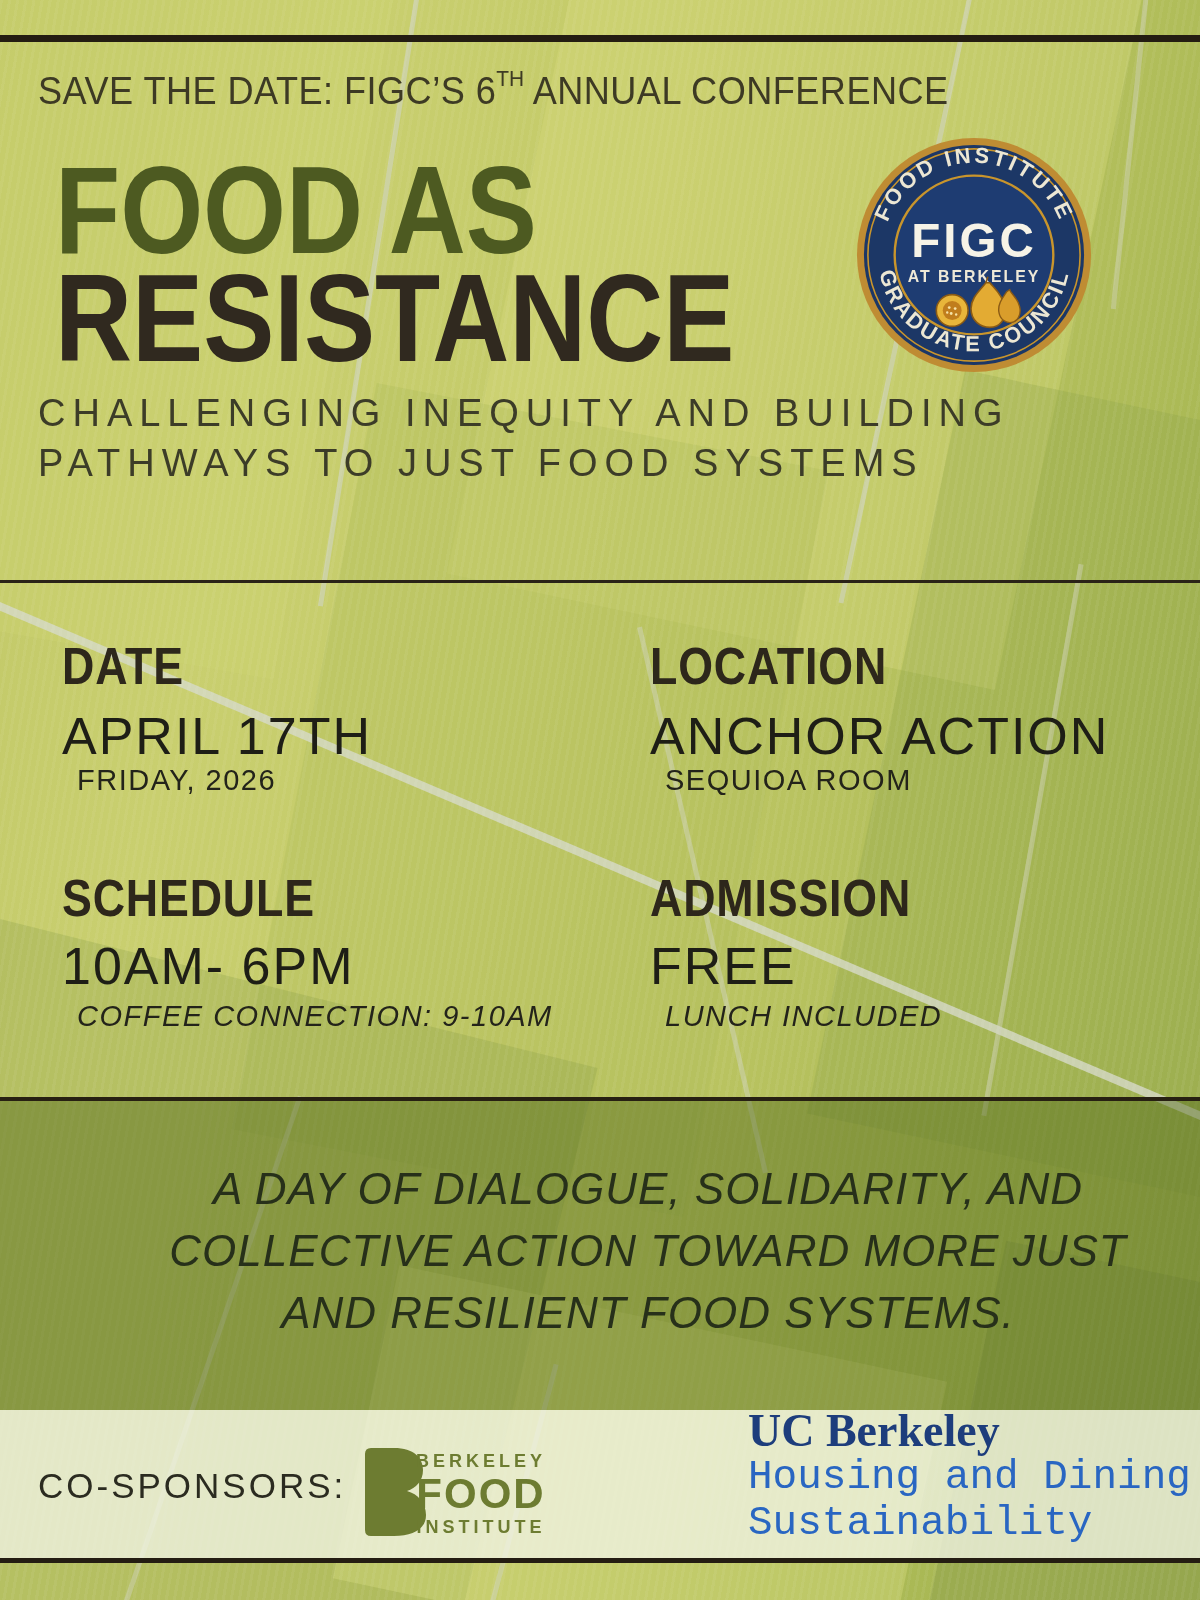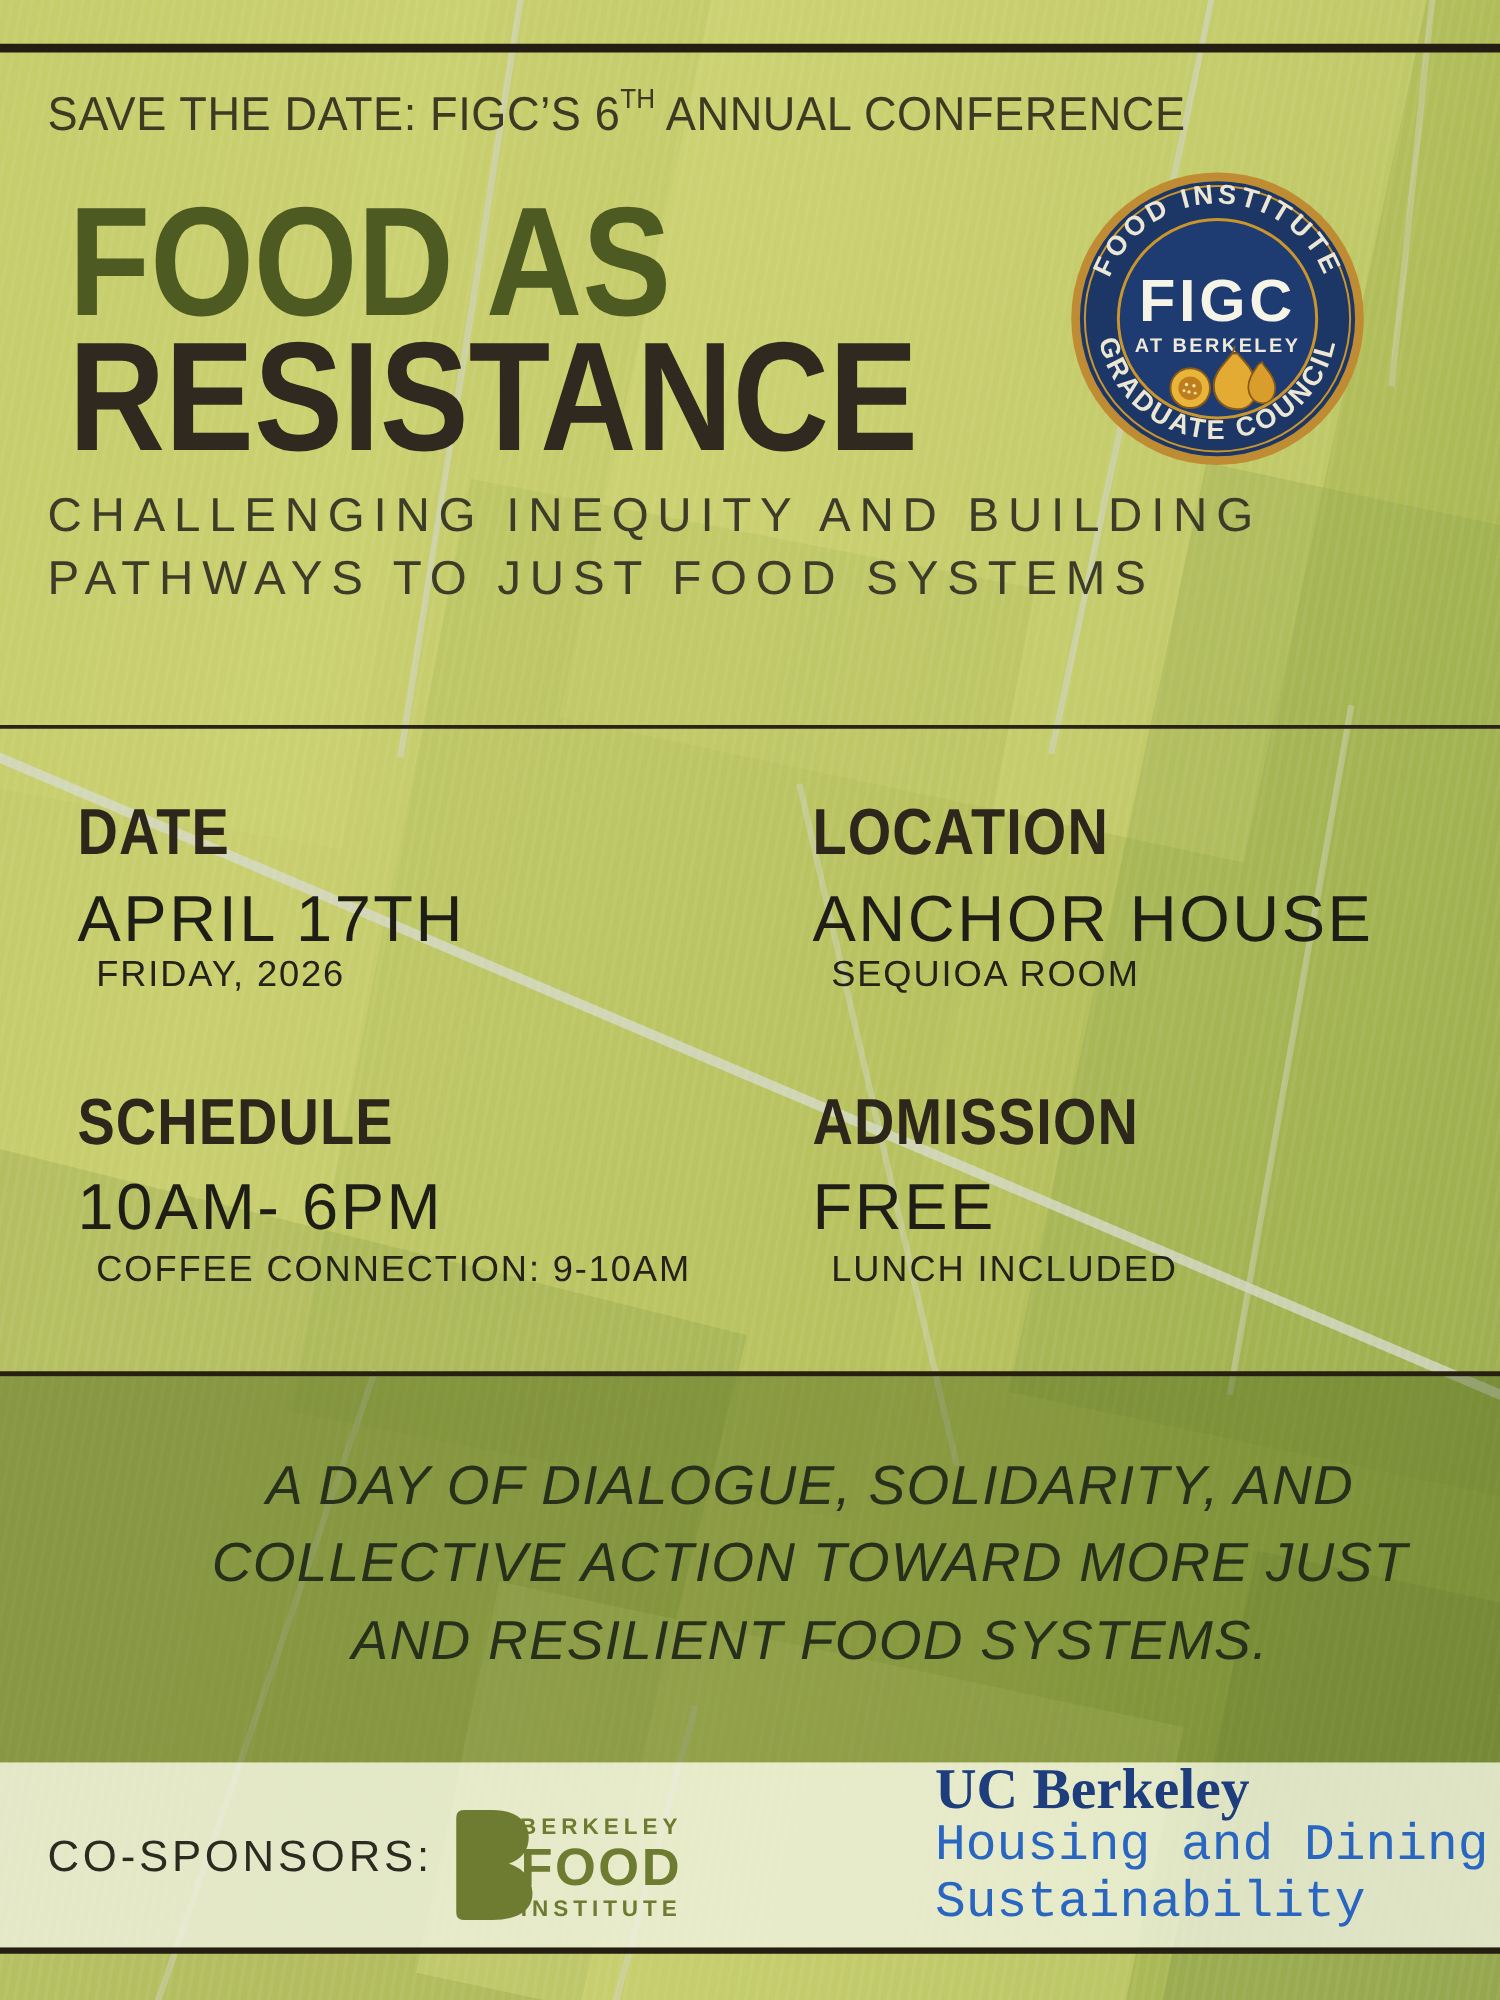--- a/index.html
+++ b/index.html
@@ -45,21 +45,21 @@
   .title-line{left:55px;font-size:124px;font-weight:700;line-height:1;white-space:nowrap;}
   .t1{top:148px;color:#4d5a21;}
   .t2{top:256px;color:#30291f;}
   .subtitle{left:38px;top:388px;font-size:38px;line-height:50px;letter-spacing:7px;color:#3c3c28;white-space:nowrap;}
   .label{font-size:52px;font-weight:700;color:#2d271b;letter-spacing:1px;}
   .value{font-size:52px;color:#1e1e16;letter-spacing:2px;white-space:nowrap;}
   .detail{font-size:29px;color:#23231a;letter-spacing:1.5px;white-space:nowrap;margin-left:15px;}
   .colL{left:62px;}
   .colR{left:650px;}
   .row1a{top:636px;} .row1b{top:706px;} .row1c{top:764px;}
-  .row2a{top:868px;} .row2b{top:936px;} .row2c{top:1000px;}
+  .row2a{top:868px;} .row2b{top:936px;} .row2c{top:1000px;font-style:italic;}
   .banner-text{left:0;top:1158px;width:100%;text-align:center;font-style:italic;
     font-size:44px;line-height:62px;color:#27301a;letter-spacing:1px;padding-left:48px;}
   .cosponsors{left:38px;top:1466px;font-size:35px;letter-spacing:3px;color:#2b2b20;white-space:nowrap;}
   .bfi-b{left:362px;top:1446px;width:66px;height:92px;}
   .bfi-text{left:416px;top:1452px;color:#6d7c31;line-height:1;text-align:center;}
   .bfi-text .s{font-size:18px;font-weight:700;letter-spacing:4px;}
   .bfi-text .m{font-size:42px;font-weight:700;letter-spacing:2px;margin:3px 0;}
   .ucb{left:748px;top:1408px;font-family:"Liberation Serif",serif;line-height:46px;}
   .ucb .l1{font-size:46px;font-weight:700;color:#1d3d7c;}
   .ucb .l2{font-size:41px;color:#2966c2;font-family:Liberation Mono, monospace;}
@@ -143,21 +143,21 @@
   <div class="abs subtitle">
     <div>CHALLENGING INEQUITY AND BUILDING</div>
     <div>PATHWAYS TO JUST FOOD SYSTEMS</div>
   </div>
 
   <div class="abs colL row1a label"><span class="cond">DATE</span></div>
   <div class="abs colL row1b value">APRIL 17TH</div>
   <div class="abs colL row1c detail">FRIDAY, 2026</div>
 
   <div class="abs colR row1a label"><span class="cond">LOCATION</span></div>
-  <div class="abs colR row1b value">ANCHOR HOUSE</div>
+  <div class="abs colR row1b value">ANCHOR ACTION</div>
   <div class="abs colR row1c detail">SEQUIOA ROOM</div>
 
   <div class="abs colL row2a label"><span class="cond">SCHEDULE</span></div>
   <div class="abs colL row2b value">10AM- 6PM</div>
   <div class="abs colL row2c detail">COFFEE CONNECTION: 9-10AM</div>
 
   <div class="abs colR row2a label"><span class="cond">ADMISSION</span></div>
   <div class="abs colR row2b value">FREE</div>
   <div class="abs colR row2c detail">LUNCH INCLUDED</div>
 

